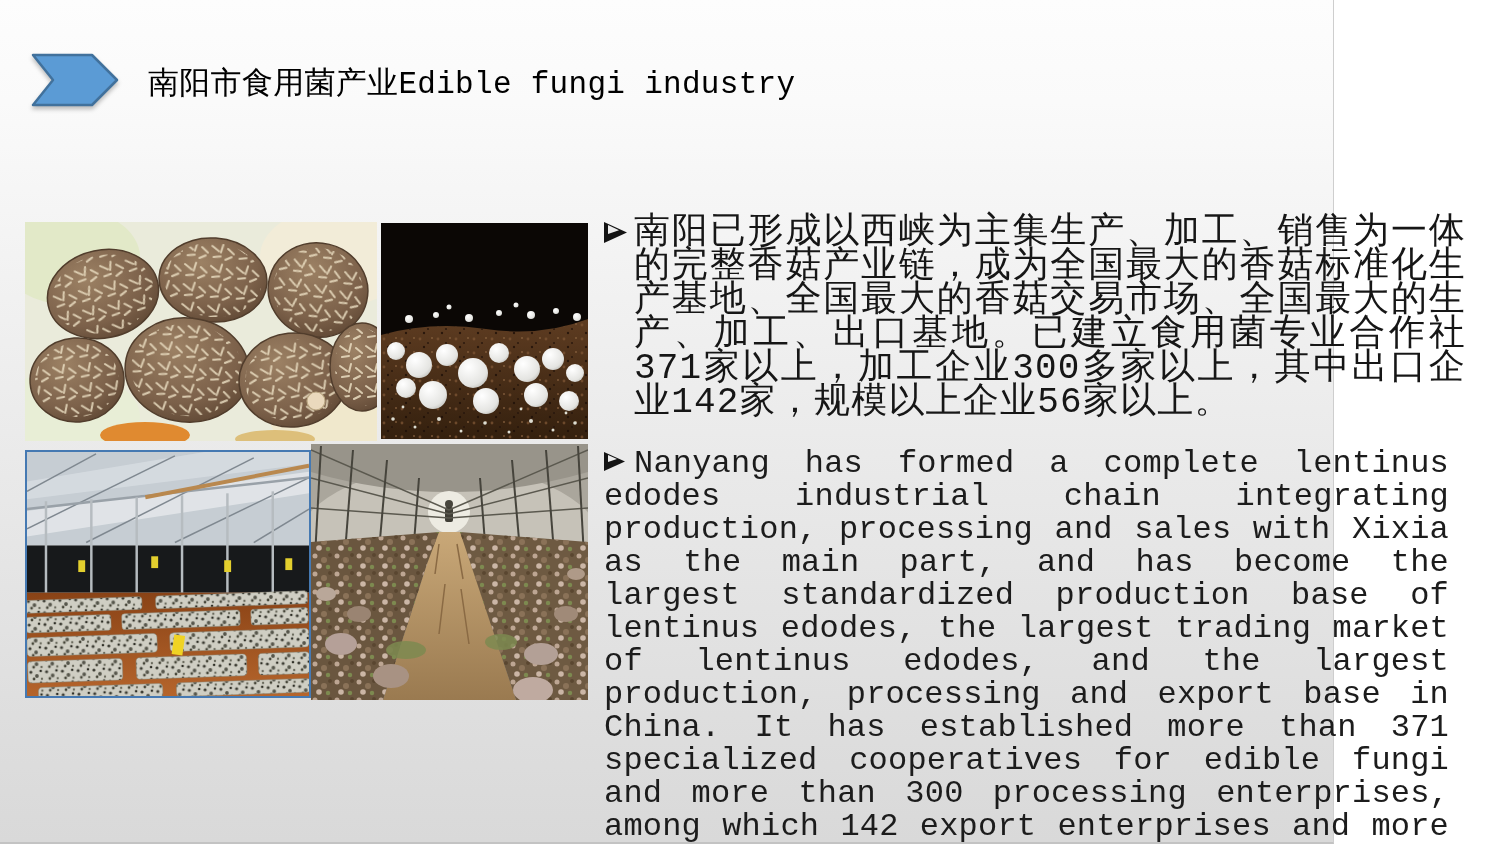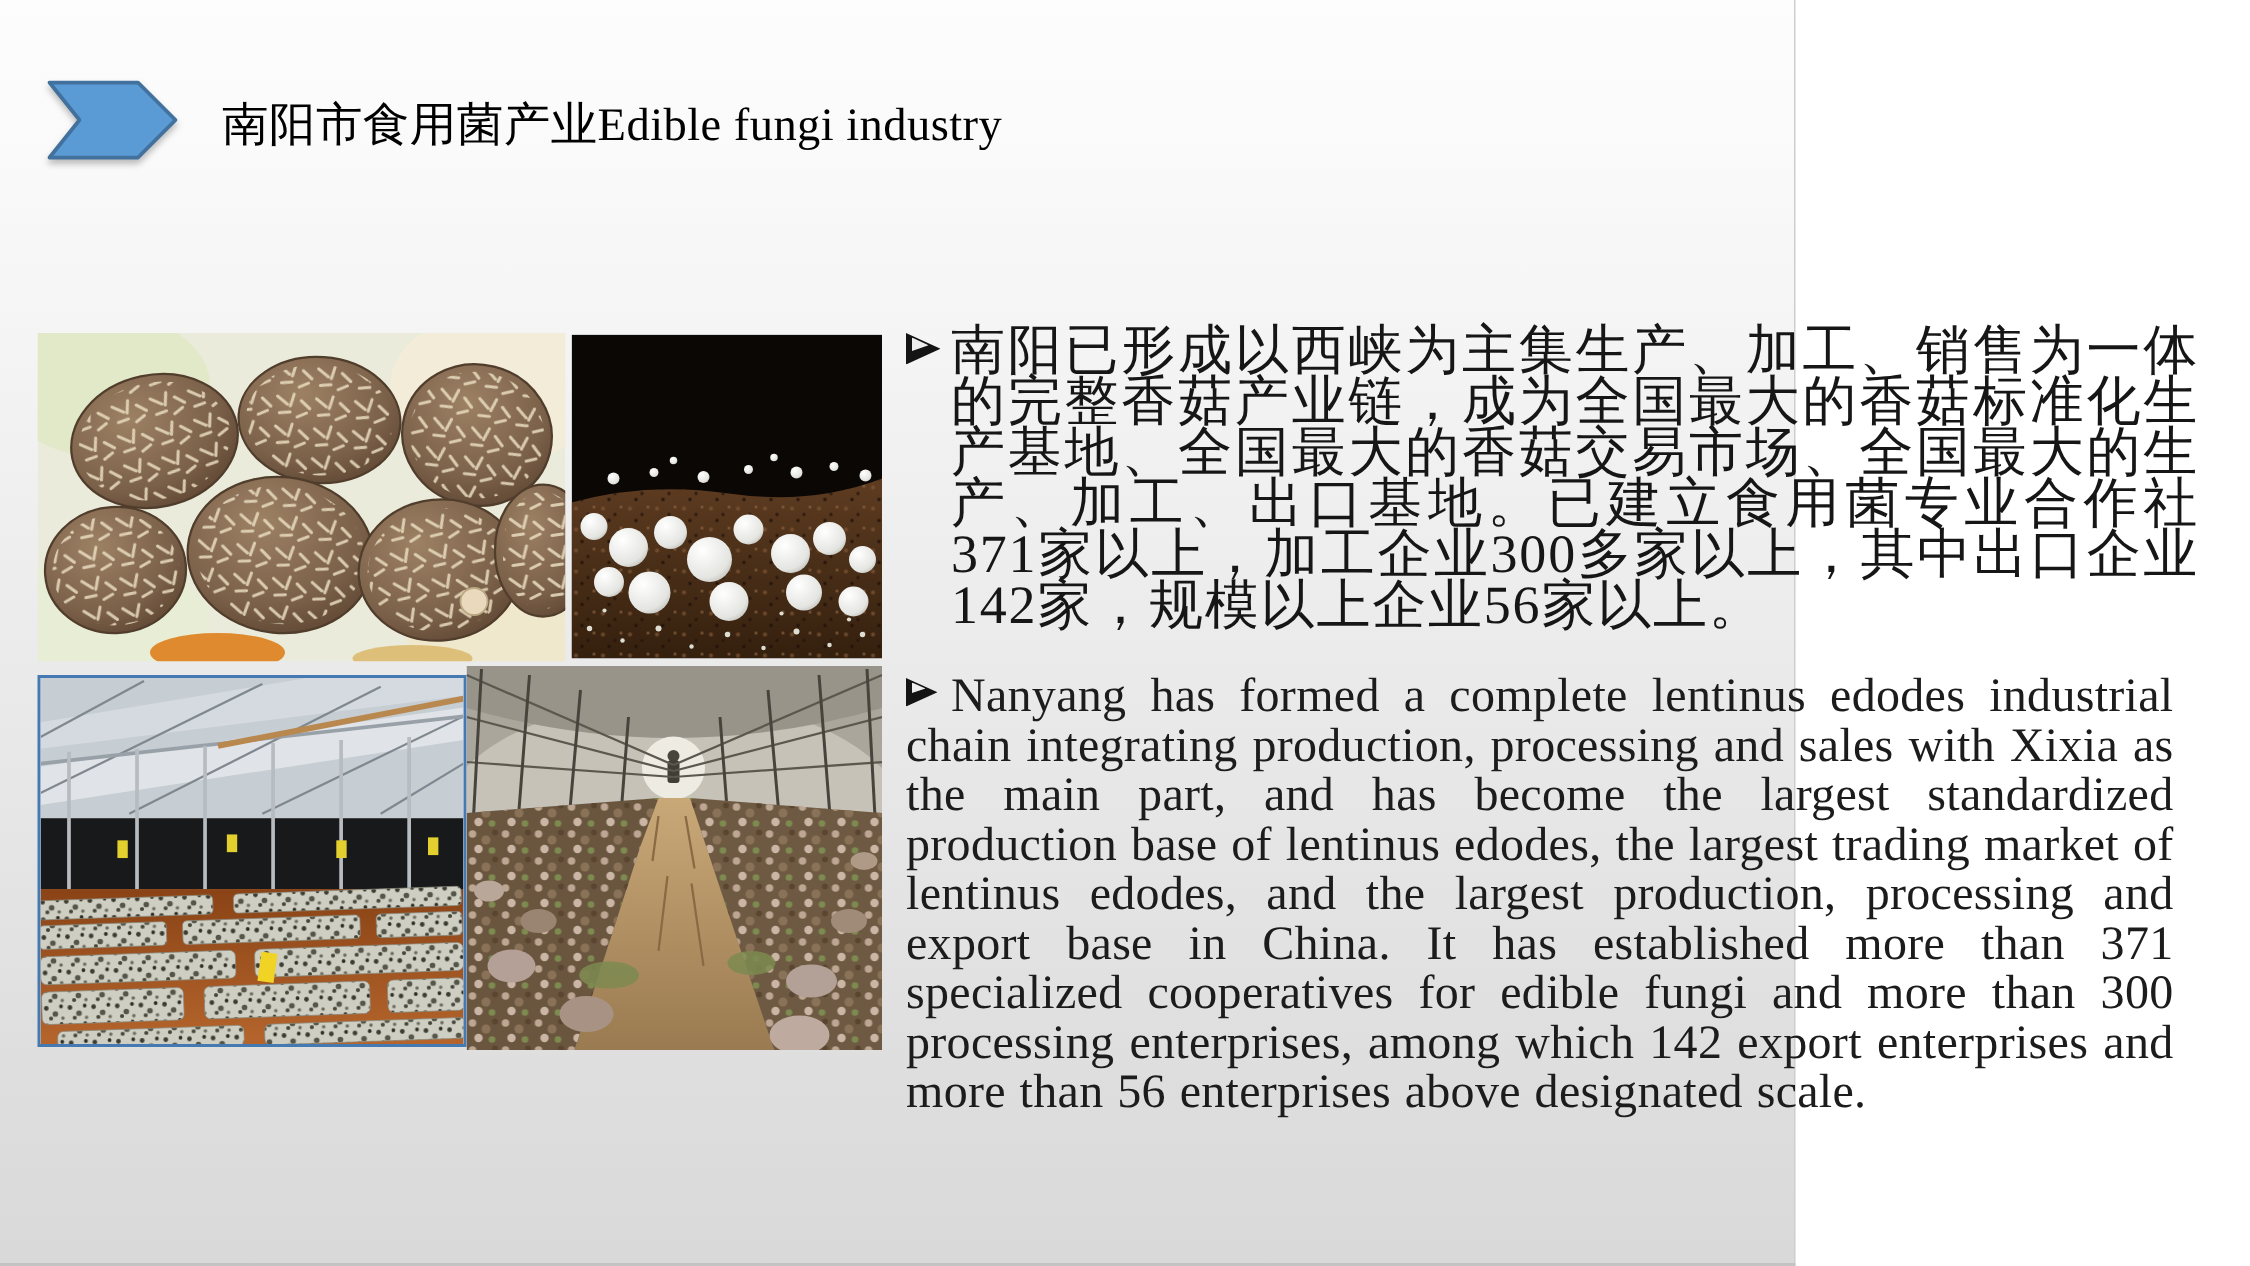--- a/index.html
+++ b/index.html
@@ -1,22 +1,22 @@
 <!DOCTYPE html>
 <html><head>
 <meta charset="utf-8">
 <style>
   * { margin:0; padding:0; box-sizing:border-box; }
   html,body { width:1500px; height:844px; overflow:hidden; background:#fff; }
   .slide {
-    position:relative; width:1197px; height:844px;
+    position:relative; width:1334px; height:844px;
     background:linear-gradient(180deg,#fdfdfd 0%,#fafafa 12%,#f0f0f0 38%,#e7e7e7 62%,#dedede 85%,#d9d9d9 100%);
     border-bottom:2px solid #c3c3c3;
     border-right:1px solid #cecece;
-    font-family:Liberation Serif, serif;
+    font-family:Liberation Mono, monospace;
     color:#1a1a1a;
   }
   
   .chevron { position:absolute; left:30px; top:52px; width:90px; height:56px;
     filter:drop-shadow(0 3px 2px rgba(0,0,0,0.25)); }
   .title { position:absolute; left:148px; top:62px; font-size:31px; font-weight:400;
     color:#000; letter-spacing:0.3px; white-space:nowrap; }
   
   figure { position:absolute; overflow:hidden; }
   figure svg { display:block; width:100%; height:100%; }

